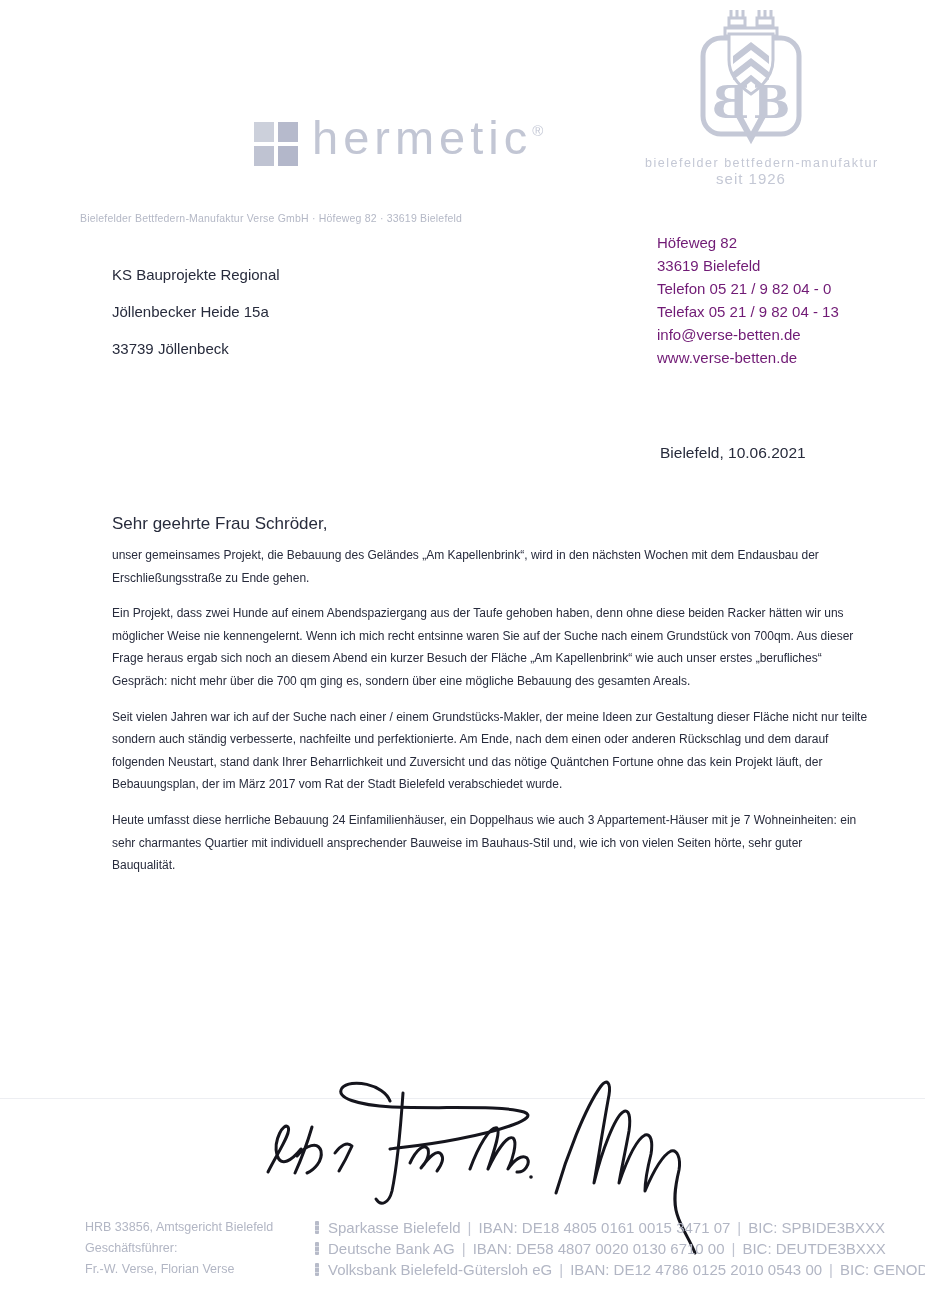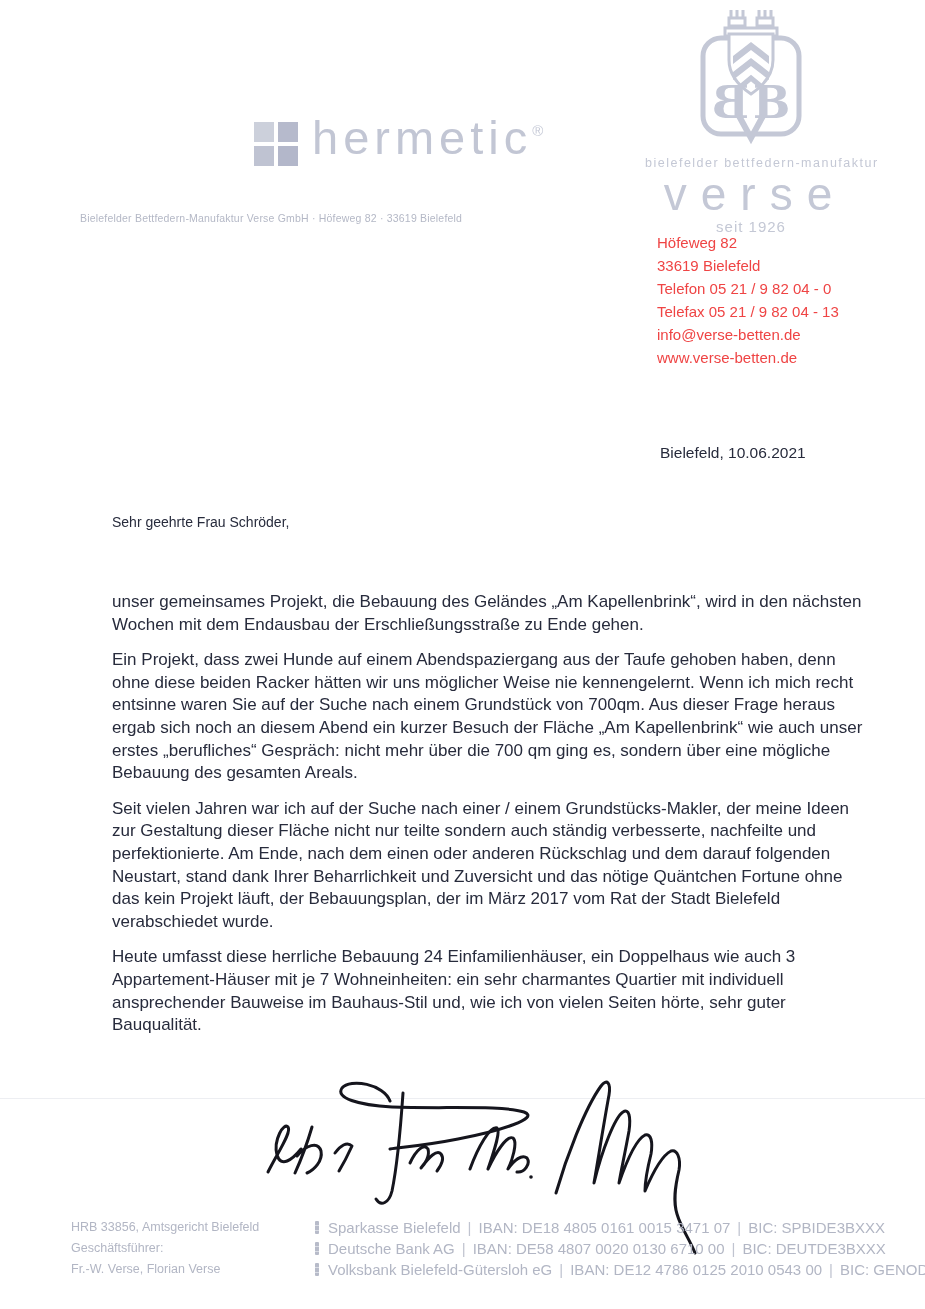--- a/index.html
+++ b/index.html
@@ -26,31 +26,31 @@
   
   .verse{position:absolute;left:645px;top:4px;width:212px;text-align:center;color:#c2c6d4;}
   .verse .crest{display:block;margin:0 auto;}
   .v-tagline{font-size:12.5px;letter-spacing:1.5px;color:#c4c8d5;margin-top:2px;white-space:nowrap;}
   .v-word{font-size:46px;letter-spacing:14px;line-height:1.05;color:#c4c8d6;margin-left:8px;}
   .v-since{font-size:15px;letter-spacing:1px;color:#c4c8d5;}
   
   .sender-line{position:absolute;left:80px;top:212px;font-size:10.5px;color:#b4b8c6;letter-spacing:.2px;}
   .recipient{position:absolute;left:112px;top:266px;font-size:15px;}
   .recipient div{margin-bottom:19px;line-height:18px;}
-  .contact{position:absolute;left:657px;top:231px;font-size:15px;color:#ef4444;line-height:23px;}
+  .contact{position:absolute;left:657px;top:231px;font-size:15px;color:#701a75;line-height:23px;}
   
   .date-line{position:absolute;left:660px;top:444px;font-size:15.5px;}
-  .salutation{position:absolute;left:112px;top:514px;font-size:14px;}
-  .body-text{position:absolute;left:112px;top:591px;width:757px;font-size:17px;line-height:22.6px;}
+  .salutation{position:absolute;left:112px;top:514px;font-size:17px;}
+  .body-text{position:absolute;left:112px;top:544px;width:757px;font-size:12px;line-height:22.6px;}
   .body-text p{margin:0 0 13px 0;}
   
   .signature{position:absolute;left:0;top:0;pointer-events:none;}
   .artifact-line{position:absolute;left:0;top:1098px;width:925px;height:1px;background:#edeef2;}
   
-  .footer-left{position:absolute;left:71px;top:1217px;font-size:12.5px;color:#b2b6c4;line-height:21px;}
+  .footer-left{position:absolute;left:85px;top:1217px;font-size:12.5px;color:#b2b6c4;line-height:21px;}
   .footer-banks{position:absolute;left:315px;top:1217px;font-size:15px;color:#b2b6c4;line-height:21px;}
   .bank-row{display:flex;align-items:center;white-space:nowrap;height:21px;}
   .bank-bar{
     display:inline-block;width:4px;height:13px;margin-right:9px;border-radius:1px;
     background:linear-gradient(#b7bbc9 0 28%, #dadde5 28% 38%, #b7bbc9 38% 66%, #dadde5 66% 76%, #b7bbc9 76% 100%);
   }
   .sep{margin:0 7px;color:#c0c4d0;}
 </style>
 </head>
 <body>
@@ -88,26 +88,30 @@
         <path d="M50,84 L62,74 L74,84" stroke-width="5"></path>
       </g>
 
       <g fill="#c4c8d6" font-family="DejaVu Serif, serif" font-size="44" font-weight="bold">
         <text x="-60" y="114" transform="scale(-1,1)" text-anchor="start">B</text>
         <text x="64" y="114" text-anchor="start">B</text>
       </g>
       <path d="M50,112 L62,134 L74,112" fill="none" stroke="#c4c8d6" stroke-width="6"></path>
     </svg>
     <div class="v-tagline">bielefelder bettfedern-manufaktur</div>
-    <div class="v-word">verse</div>
     <div class="v-since">seit 1926</div>
   </div>
 
   <div class="sender-line">Bielefelder Bettfedern-Manufaktur Verse GmbH · Höfeweg 82 · 33619 Bielefeld</div>
 
+  <div class="recipient">
+    <div>KS Bauprojekte Regional</div>
+    <div>Jöllenbecker Heide 15a</div>
+    <div>33739 Jöllenbeck</div>
+  </div>
 
   <div class="contact">
     <div>Höfeweg 82</div>
     <div>33619 Bielefeld</div>
     <div>Telefon 05 21 / 9 82 04 - 0</div>
     <div>Telefax  05 21 / 9 82 04 - 13</div>
     <div>info@verse-betten.de</div>
     <div>www.verse-betten.de</div>
   </div>
 

